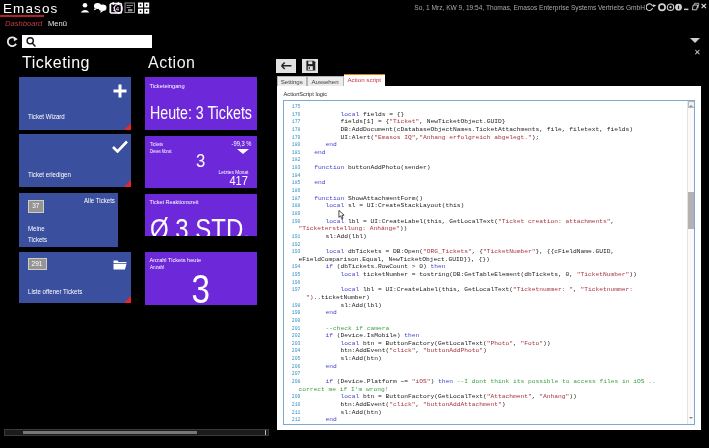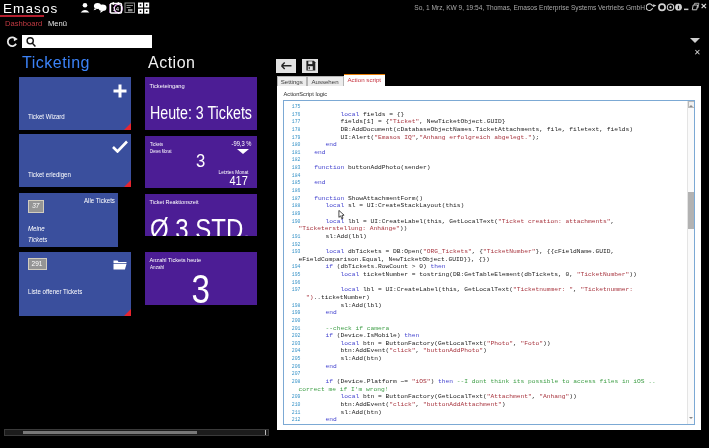--- a/index.html
+++ b/index.html
@@ -5,30 +5,30 @@
 html,body{width:709px;height:448px;background:#000;overflow:hidden;font-family:"Liberation Sans",sans-serif;position:relative;}
 .abs{position:absolute;}
 
 #logo{left:3px;top:0.5px;font-size:13.5px;font-weight:normal;letter-spacing:1.1px;color:#fff;height:13.5px;overflow:hidden;}
 #logo i{color:#f0abfc;font-style:normal;margin-left:45px;}
 #topicons{left:80px;top:2px;}
 #dateline{right:64px;top:3.5px;font-size:6.6px;color:#a8a8a8;}
 #winicons{left:646px;top:2px;}
 
 #navline{left:0;top:15px;width:44px;height:1.5px;background:#b41f2e;}
-#nav-dash{left:5px;top:18.5px;font-size:7.6px;color:#c13a42;}
+#nav-dash{left:5px;top:18.5px;font-size:7.6px;color:#c13a42;font-style:italic;}
 #nav-menu{left:48px;top:18.5px;font-size:7.6px;color:#e6e6e6;}
 
 #searchbox{left:22px;top:35px;width:130px;height:13px;background:#fff;}
 
-#h-ticketing{left:22px;top:54px;font-size:16px;letter-spacing:0.5px;color:#3b82f6;}
+#h-ticketing{left:22px;top:54px;font-size:16px;letter-spacing:0.5px;color:#ffffff;}
 #h-status{left:148px;top:54px;font-size:16px;letter-spacing:0.5px;color:#f2f2f2;}
 
 .bt{position:absolute;background:#3a4f9d;color:#fff;overflow:hidden;}
-.rt{position:absolute;background:#4c1d95;color:#fff;overflow:hidden;}
+.rt{position:absolute;background:#6d28d9;color:#fff;overflow:hidden;}
 .corner{position:absolute;right:0;bottom:0;width:0;height:0;border-style:solid;border-width:0 0 7px 7px;border-color:transparent transparent #e8242e transparent;}
 .tlabel{position:absolute;left:8.5px;font-size:7.2px;color:#fff;transform:scaleX(0.85);transform-origin:0 0;white-space:nowrap;}
 .badge{position:absolute;left:8.5px;background:#959595;border:1.5px solid #d2cdbf;color:#fff;font-size:6.5px;text-align:center;}
 
 .slab{position:absolute;left:4.5px;font-size:5.6px;color:#fff;transform-origin:0 0;}
 
 #panel{left:277px;top:86.2px;width:423.5px;height:344.3px;background:#fff;}
 #asl{position:absolute;left:6.5px;top:5.3px;font-size:5.7px;color:#2b2b2b;}
 #codebox{position:absolute;left:6px;top:13.8px;width:411.5px;height:325.5px;border:1px solid #7ca9d4;background:#fff;overflow:hidden;}
 #code{position:absolute;left:-0.5px;top:2px;font-family:"Liberation Mono",monospace;font-size:6.25px;line-height:7.65px;color:#1c1c1c;}
@@ -142,29 +142,29 @@
   <div class="tlabel" style="top:35.2px;">Ticket Wizard</div>
     <div class="corner"></div>
 </div>
 <div class="bt" style="left:19px;top:134px;width:112px;height:53px;">
   <svg class="abs" style="right:3.5px;top:6px;" width="16" height="13" viewBox="0 0 16 13">
       <path d="M1 7 l4.5 4.5 L15 1.5" fill="none" stroke="#fff" stroke-width="2.6"></path>
     </svg>
   <div class="tlabel" style="top:35.7px;">Ticket erledigen</div>
     <div class="corner"></div>
 </div>
-<div class="bt" style="left:19px;top:193px;width:69px;height:53.5px;font-style:italic;">
+<div class="bt" style="left:19px;top:193px;width:69px;height:53.5px;">
   <div class="badge" style="top:7px;width:16.5px;height:13px;line-height:10px;">37</div>
   <div class="tlabel" style="top:30.2px;line-height:11.3px;">Meine<br>Tickets</div>
     <div class="corner"></div>
 </div>
 <div class="bt" style="left:77.5px;top:193px;width:40px;height:53.5px;">
   <div class="tlabel" style="top:3.2px;left:6.5px;">Alle Tickets</div>
 </div>
-<div class="bt" style="left:19px;top:252px;width:112px;height:64px;">
+<div class="bt" style="left:19px;top:252px;width:112px;height:51px;">
   <div class="badge" style="top:6px;width:19px;height:12px;line-height:9px;">291</div>
   <svg class="abs" style="right:4.5px;top:6px;" width="14" height="12" viewBox="0 0 14 12">
       <path d="M0.5 2.5 h4 l1 1.5 h8 v1.2 h-13z" fill="#fff"></path>
       <path d="M0.5 6 h13 l-1.6 5.5 h-11.4z" fill="#fff"></path>
     </svg>
   <div class="tlabel" style="top:35.2px;">Liste offener Tickets</div>
     <div class="corner"></div>
 </div>
 
 <div class="rt" style="left:145px;top:77px;width:111.5px;height:53px;">

